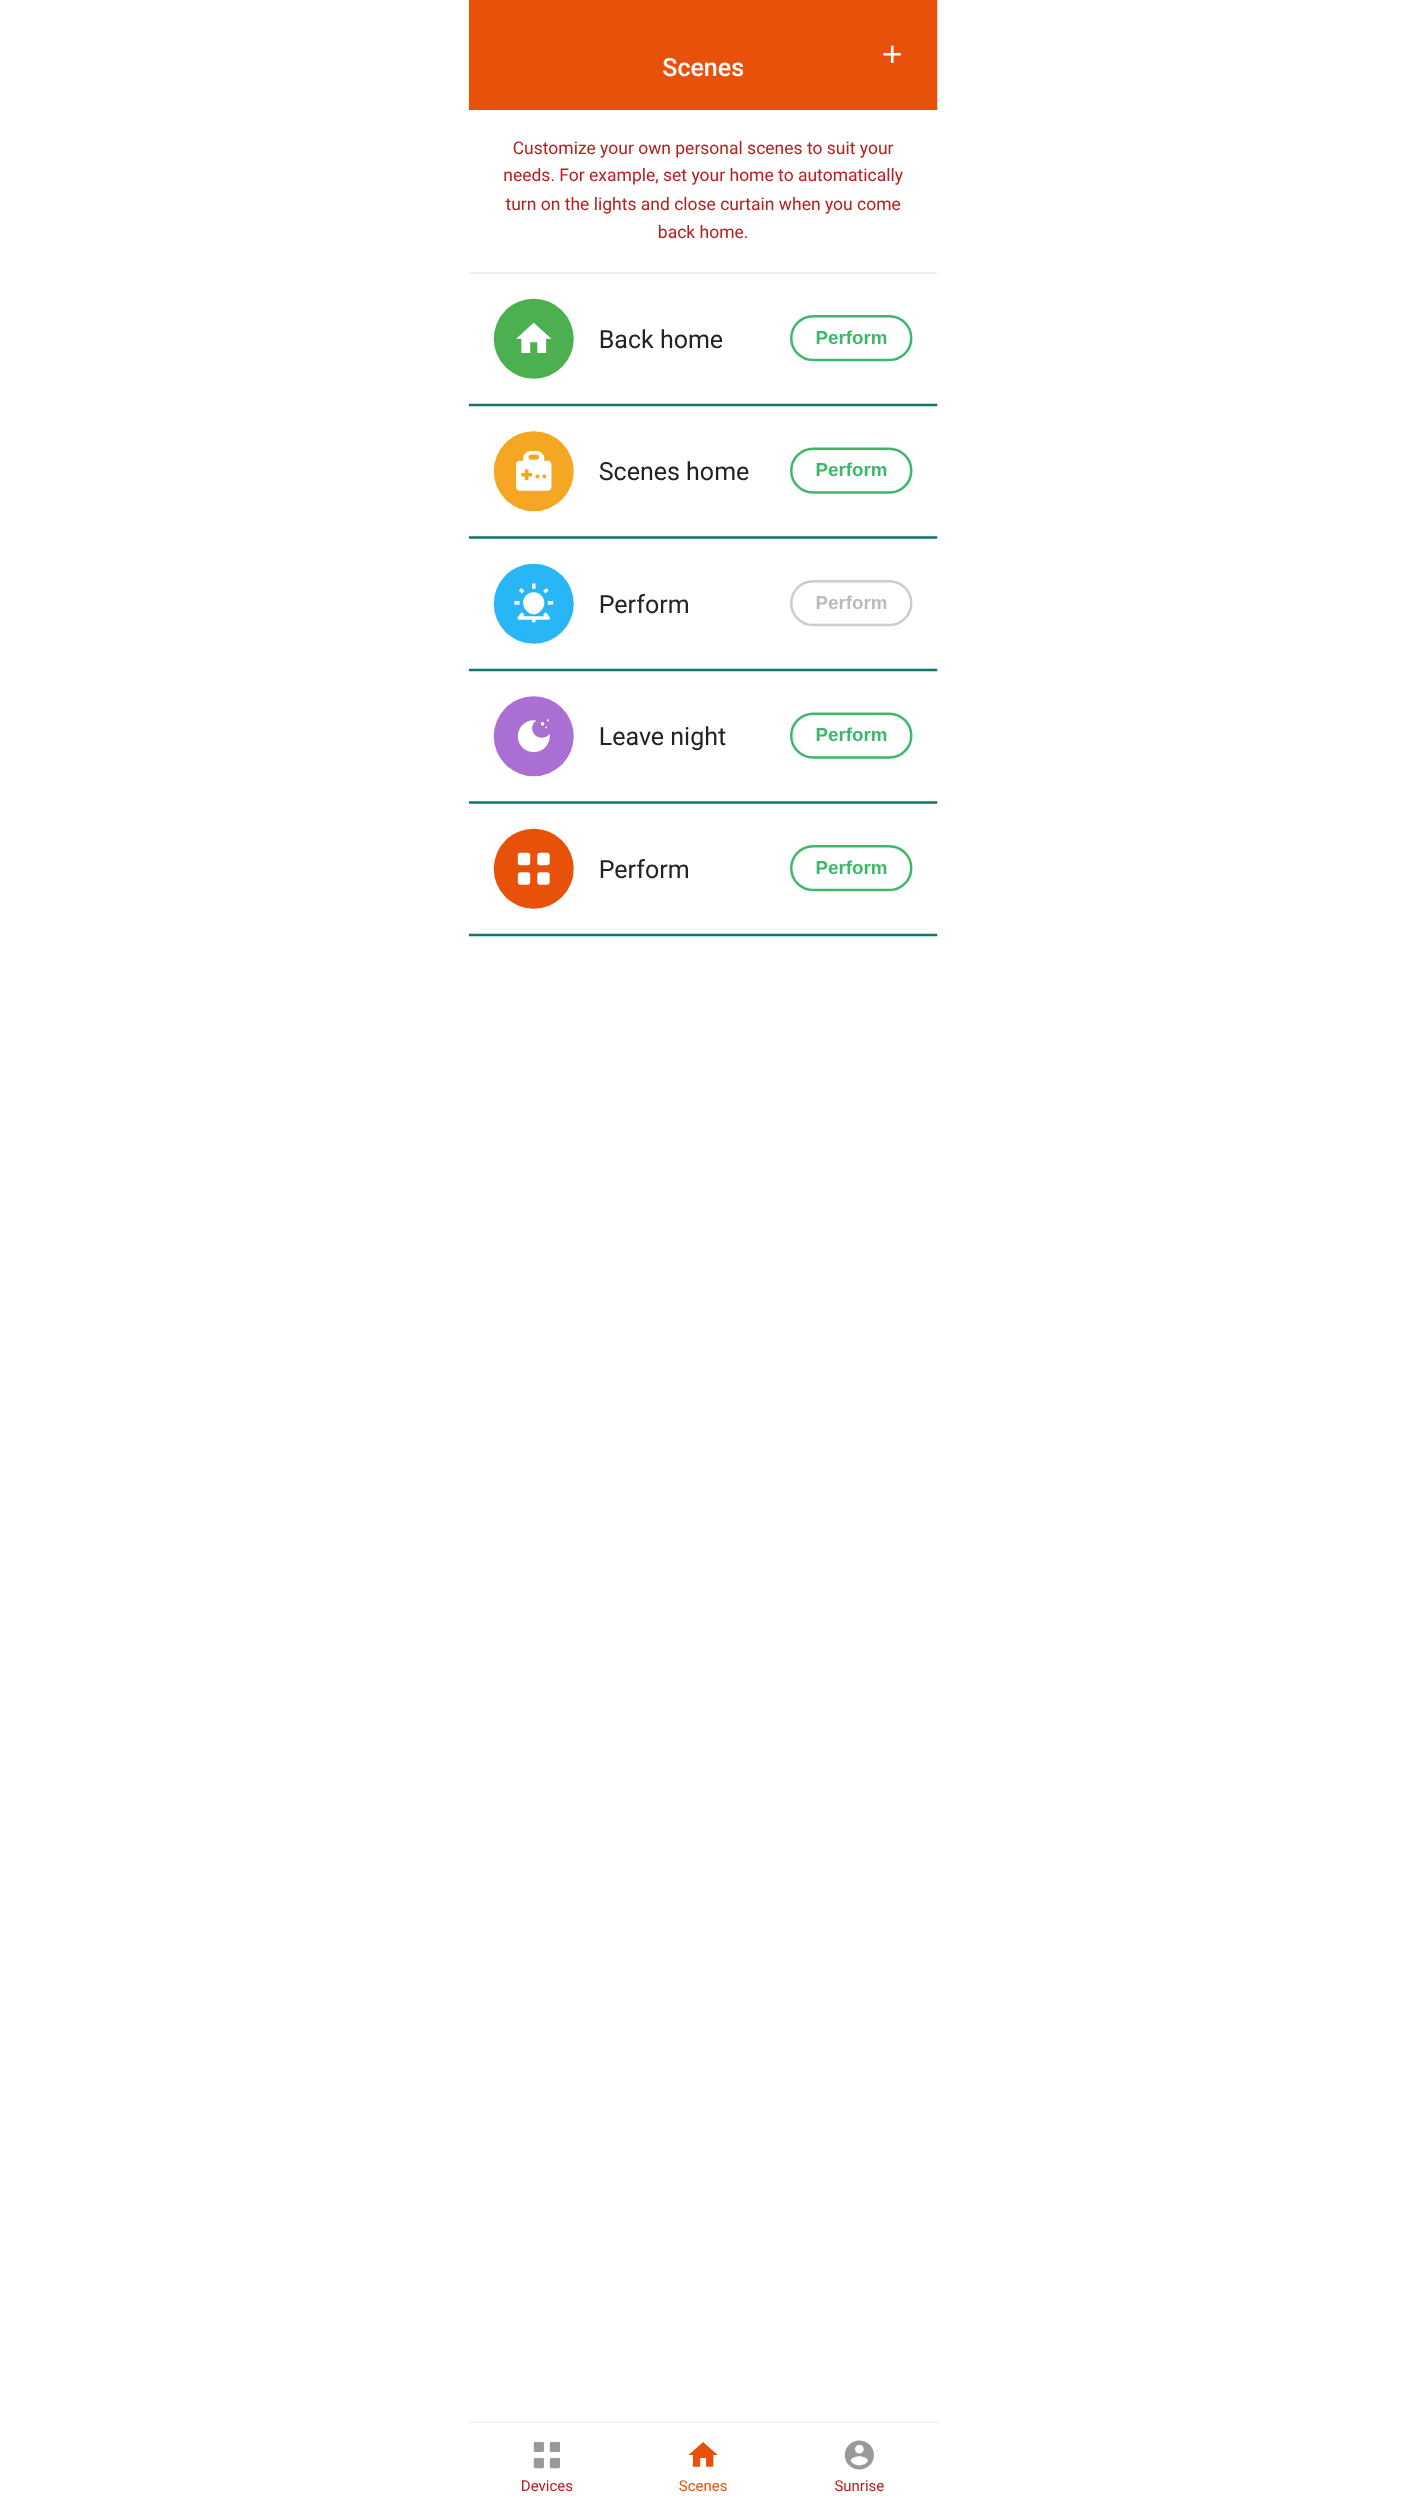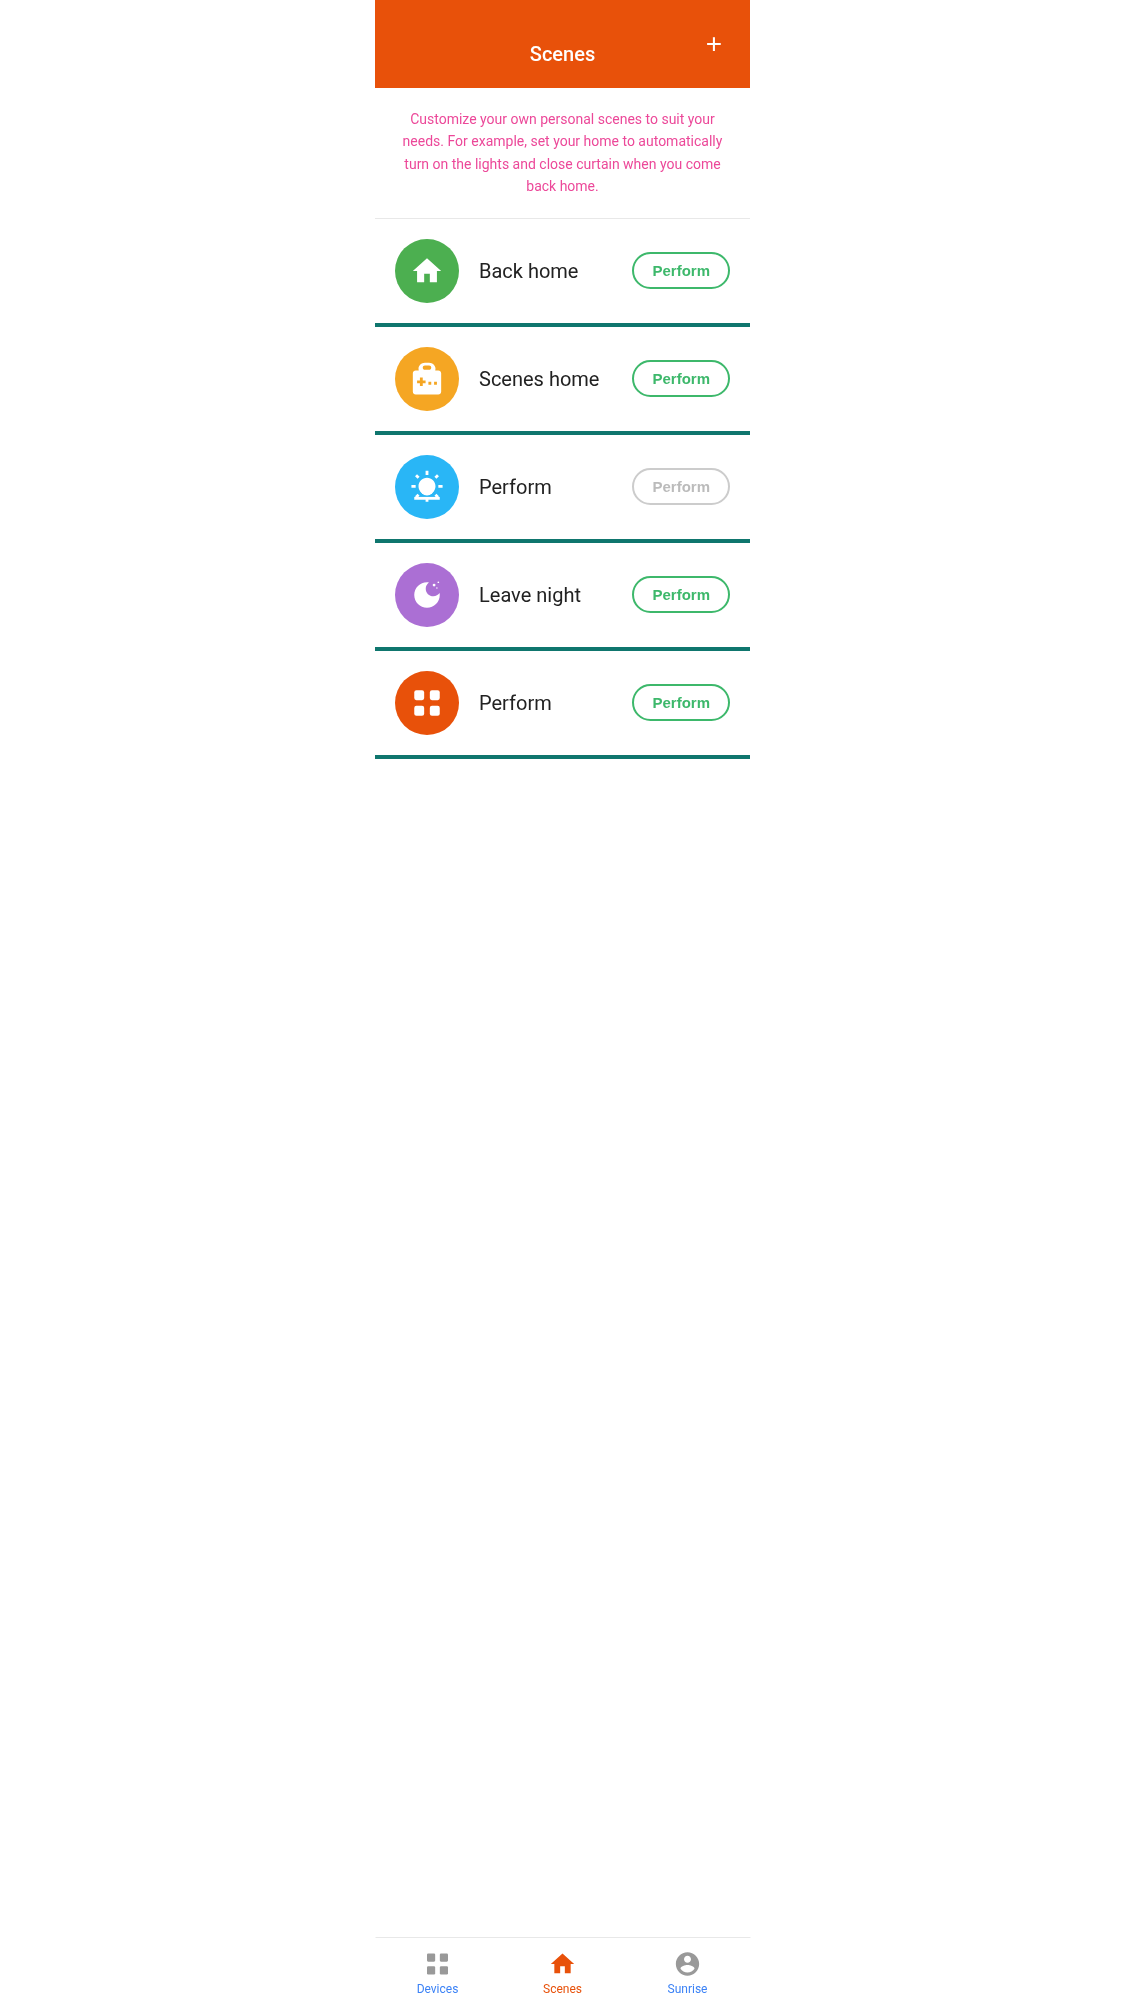--- a/index.html
+++ b/index.html
@@ -47,36 +47,36 @@
       cursor: pointer;
       background: none;
       border: none;
       padding: 4px 8px;
     }
 
     
     .subtitle {
       padding: 20px 24px;
       text-align: center;
-      color: #ec4899;
+      color: #b91c1c;
       font-size: 14px;
       line-height: 1.6;
       border-bottom: 1px solid #e8e8e8;
     }
 
     
     .scene-list {
       list-style: none;
     }
 
     .scene-item {
       display: flex;
       align-items: center;
       padding: 20px 20px;
-      border-bottom: 4px solid #0f766e;
+      border-bottom: 2px solid #0f766e;
       cursor: pointer;
     }
 
     .scene-icon {
       width: 64px;
       height: 64px;
       border-radius: 50%;
       display: flex;
       align-items: center;
       justify-content: center;
@@ -142,21 +142,21 @@
       gap: 4px;
     }
 
     .nav-item svg {
       width: 28px;
       height: 28px;
     }
 
     .nav-label {
       font-size: 12px;
-      color: #3b82f6;
+      color: #b91c1c;
     }
 
     .nav-label.active {
       color: #E8510A;
     }
 
     .nav-item.active svg {
       fill: #E8510A;
     }
 

